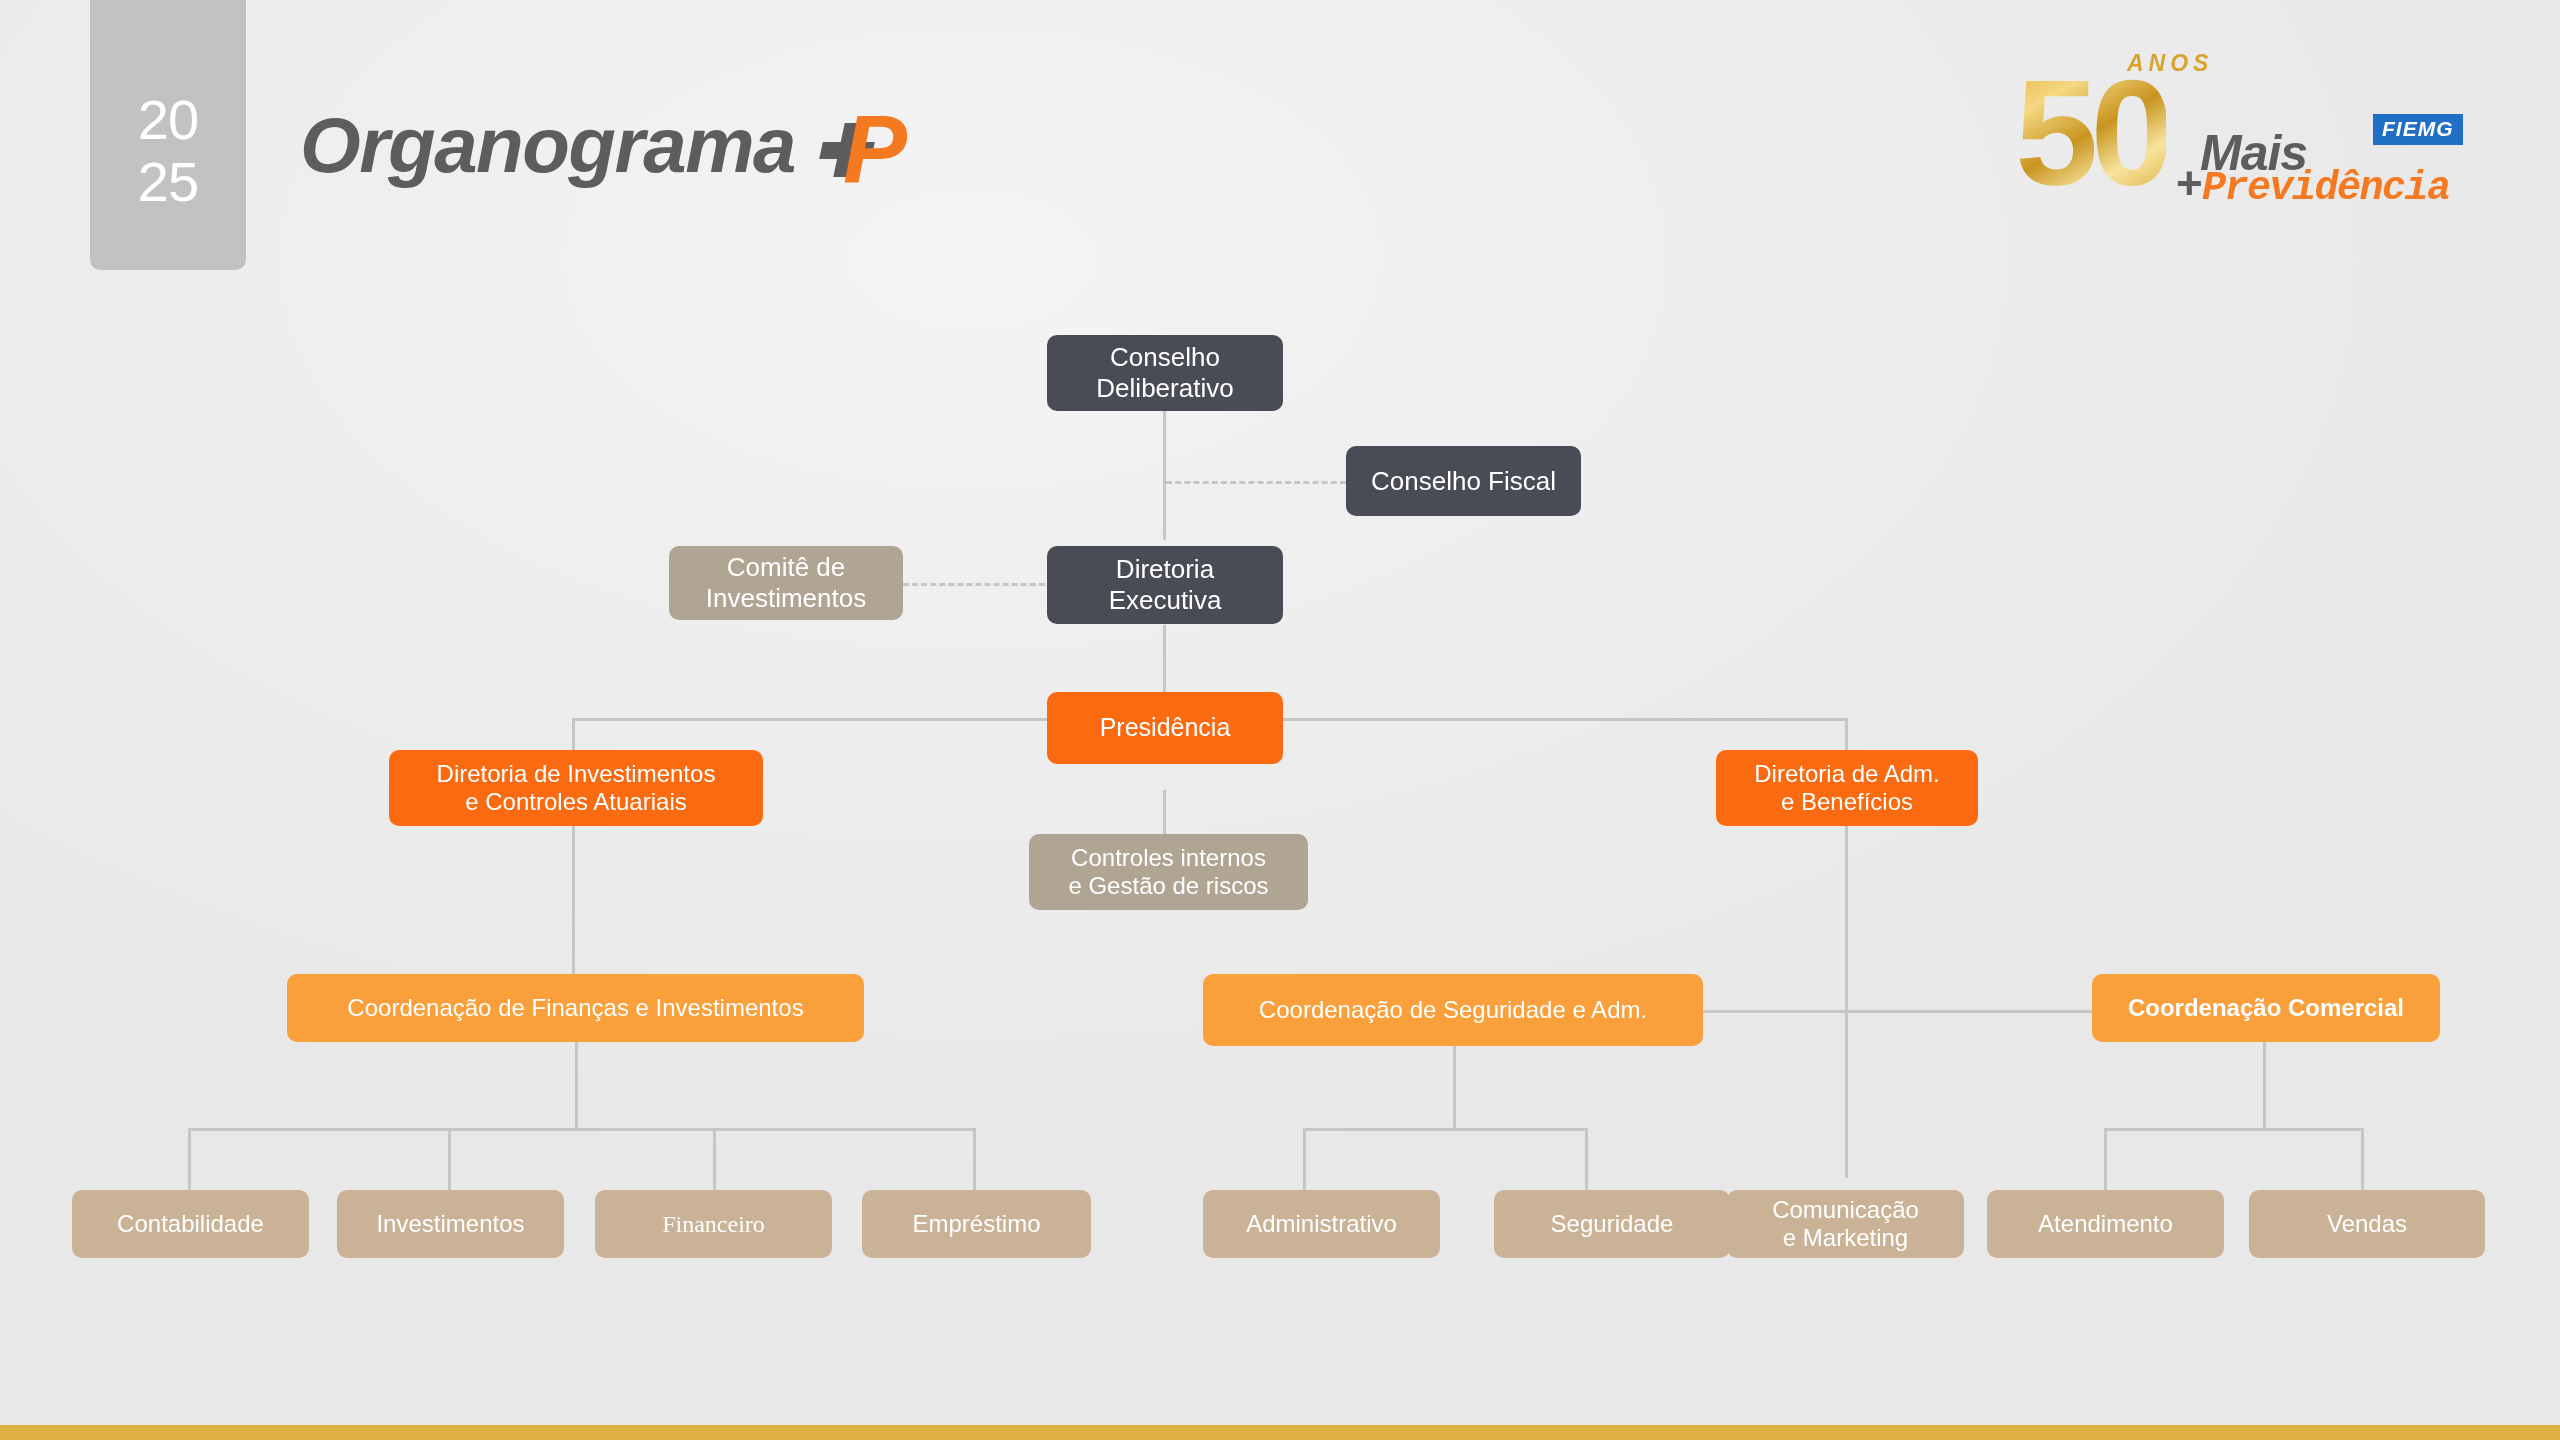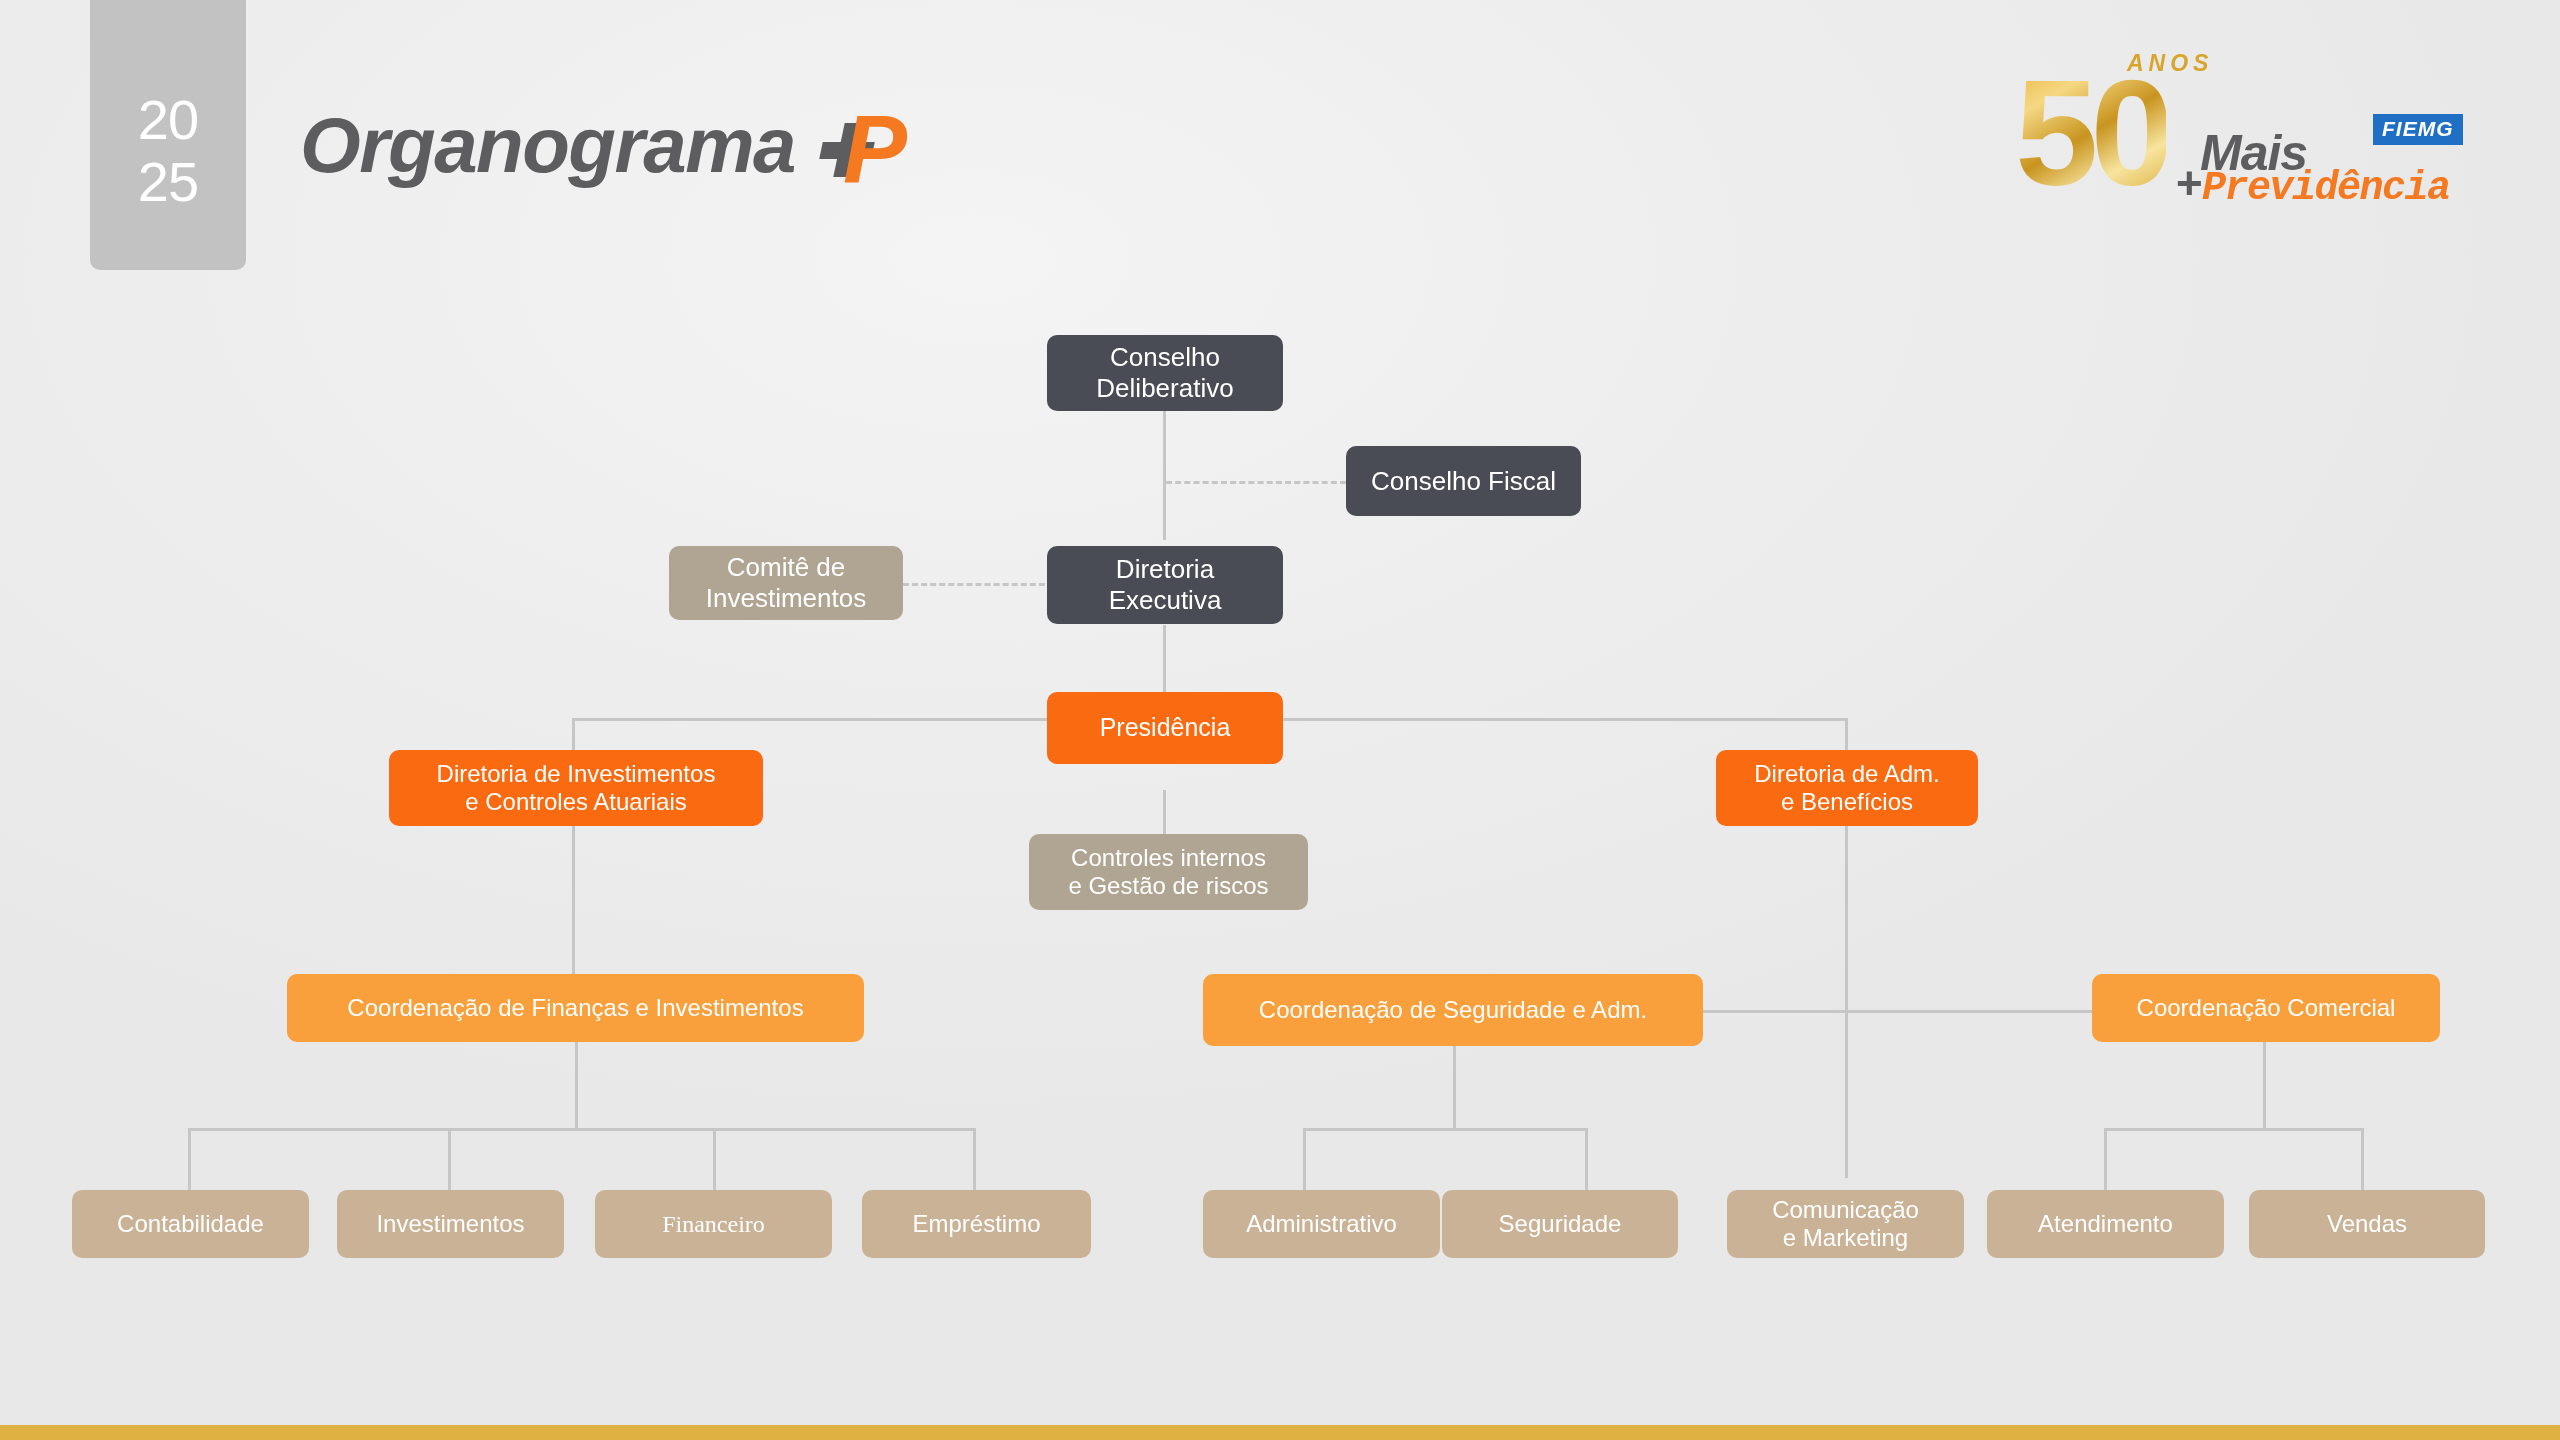--- a/index.html
+++ b/index.html
@@ -243,21 +243,21 @@
     </div>
 
     <div class="node lorange" style="left:287px; top:974px; width:577px; height:68px; font-size:24px;">
       <span>Coordenação  de Finanças e Investimentos</span>
     </div>
 
     <div class="node lorange" style="left:1203px; top:974px; width:500px; height:72px; font-size:24px;">
       <span>Coordenação de Seguridade e Adm.</span>
     </div>
 
-    <div class="node lorange" style="left:2092px; top:974px; width:348px; height:68px; font-size:24px;">
+    <div class="node lorange" style="left:2092px; top:974px; width:348px; height:68px; font-size:24px;font-weight:bold;">
       <span>Coordenação Comercial</span>
     </div>
 
     <div class="node tan" style="left:72px; top:1190px; width:237px; height:68px; font-size:24px;">
       <span>Contabilidade</span>
     </div>
 
     <div class="node tan" style="left:337px; top:1190px; width:227px; height:68px; font-size:24px;">
       <span>Investimentos</span>
     </div>
@@ -267,21 +267,21 @@
     </div>
 
     <div class="node tan" style="left:862px; top:1190px; width:229px; height:68px; font-size:24px;">
       <span>Empréstimo</span>
     </div>
 
     <div class="node tan" style="left:1203px; top:1190px; width:237px; height:68px; font-size:24px;">
       <span>Administrativo</span>
     </div>
 
-    <div class="node tan" style="left:1442px; top:1190px; width:236px; height:68px; font-size:24px;">
+    <div class="node tan" style="left:1494px; top:1190px; width:236px; height:68px; font-size:24px;">
       <span>Seguridade</span>
     </div>
 
     <div class="node tan" style="left:1727px; top:1190px; width:237px; height:68px; font-size:24px;">
       <span>
         <span>Comunicação</span><br>
         <span>e Marketing</span>
       </span>
     </div>
 

